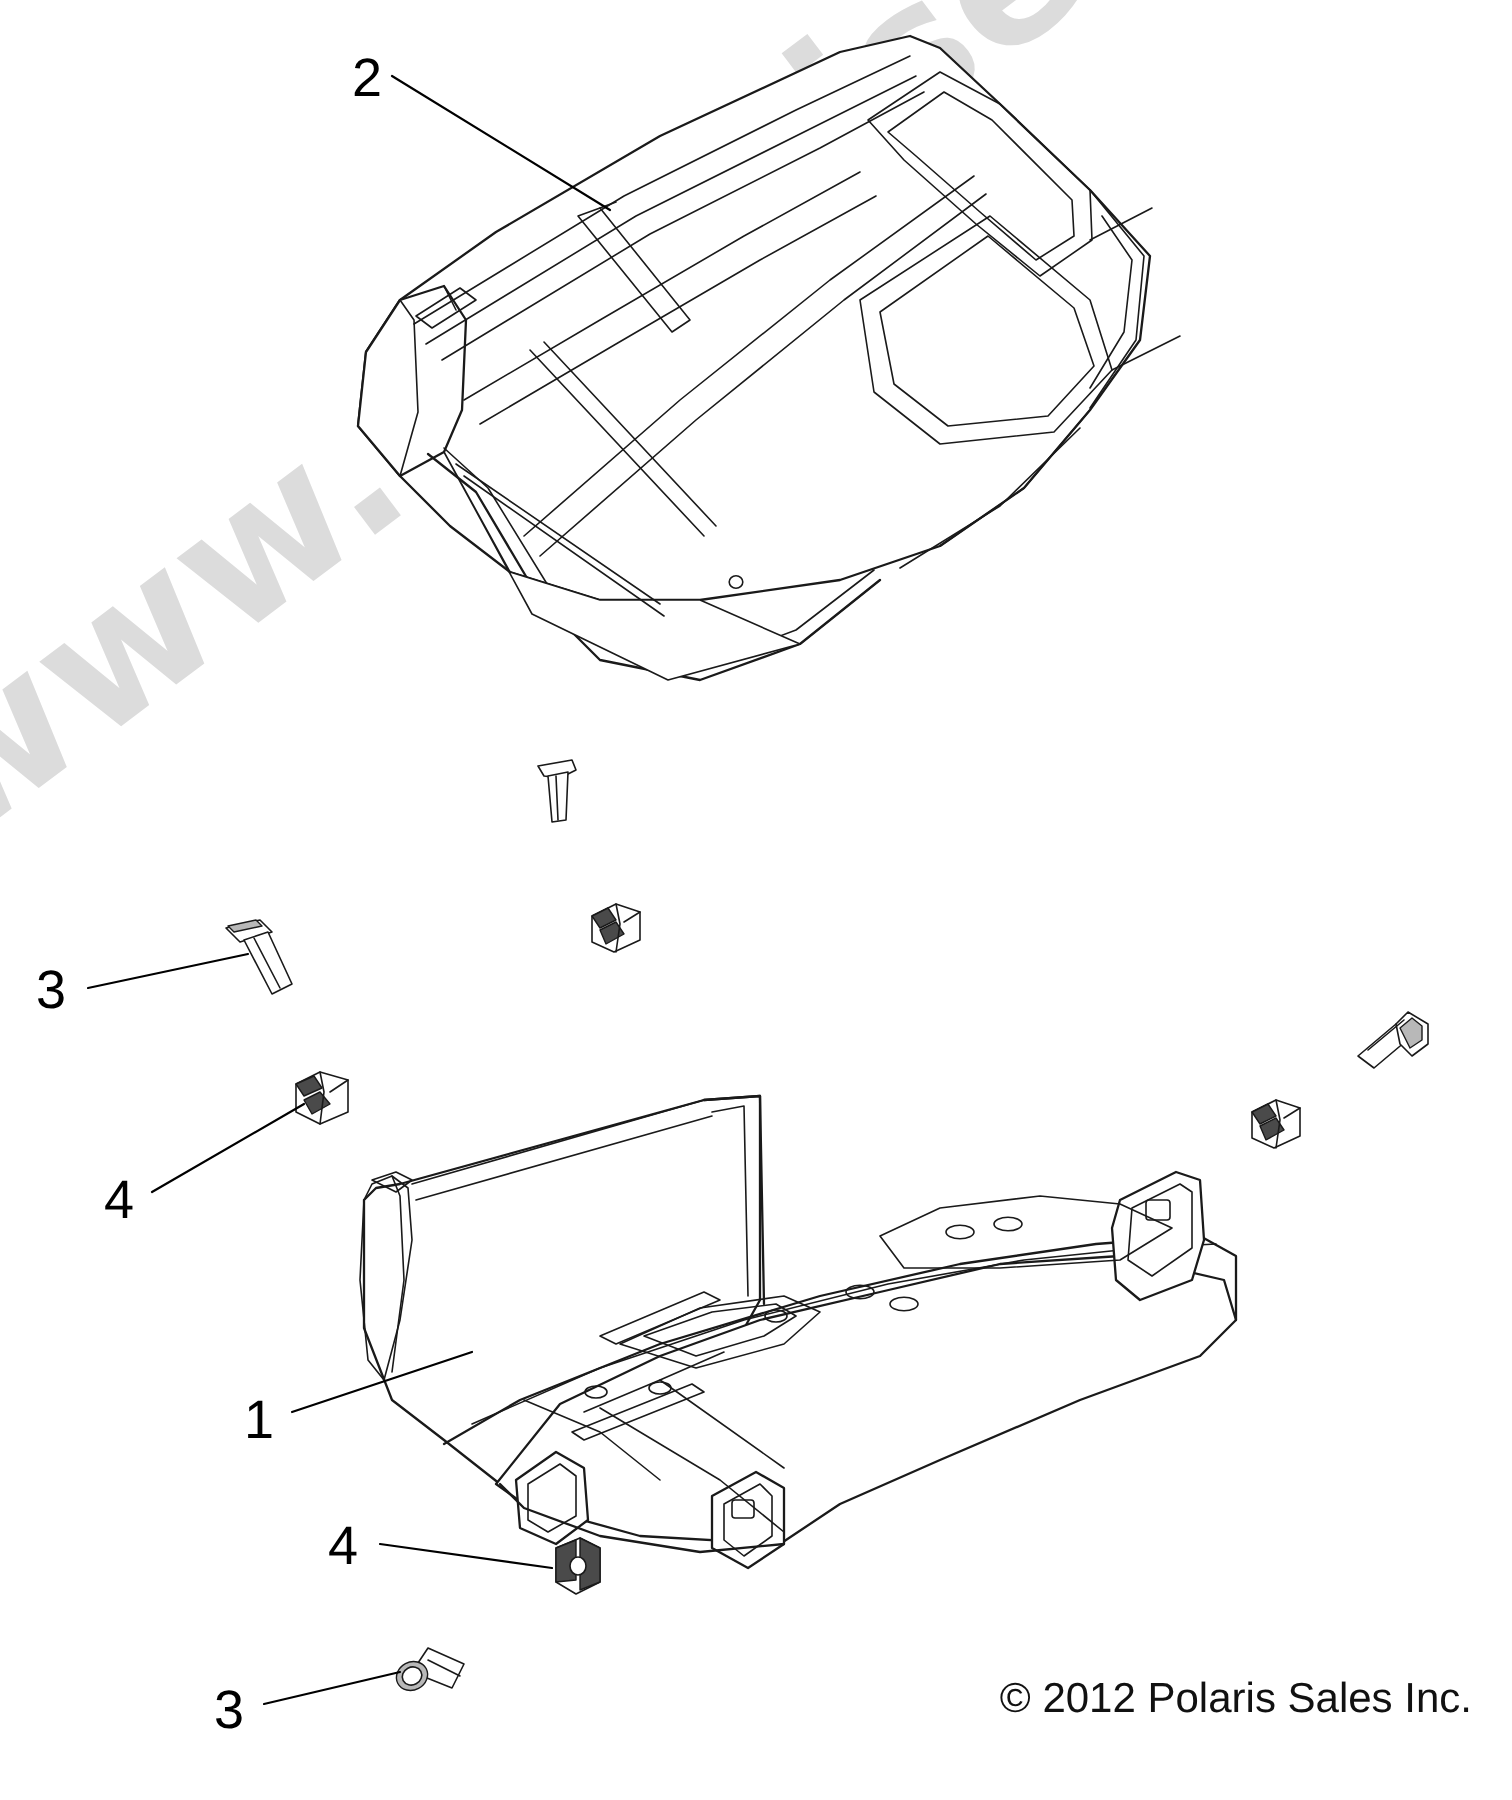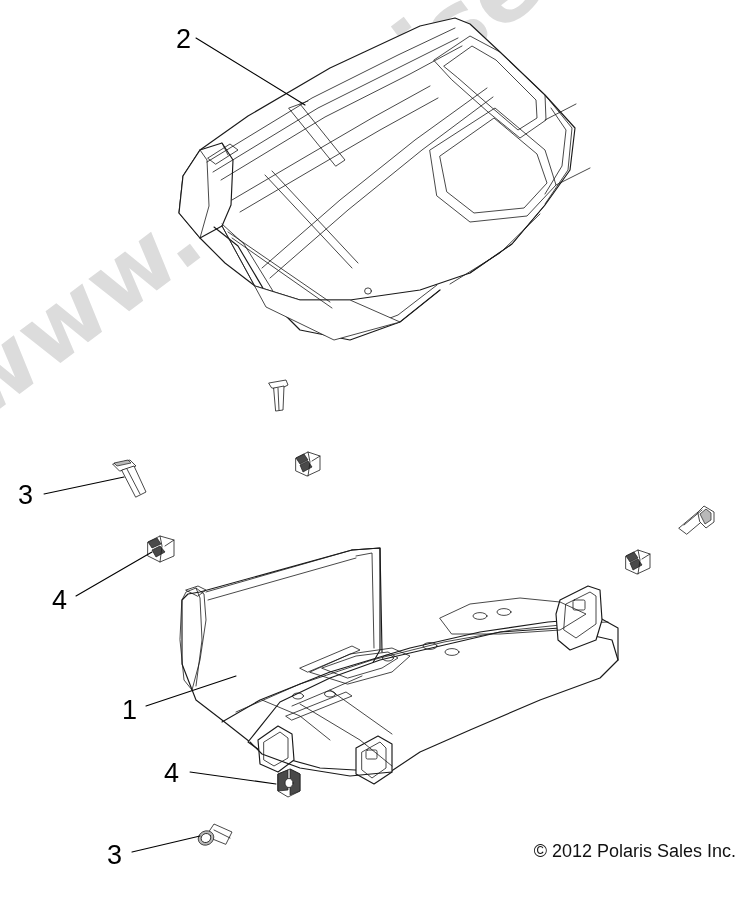--- a/index.html
+++ b/index.html
@@ -96,21 +96,21 @@
     color: #000000;
     line-height: 1;
     user-select: none;
   }
   
   #copyright {
     position: absolute;
     right: 20px;
     bottom: 38px;
     font-family: "Liberation Sans", sans-serif;
-    font-size: 18px;
+    font-size: 21px;
     color: #111111;
     white-space: nowrap;
   }
 </style>
 </head>
 <body>
 
 <div id="page">
 
   <div id="watermark">www.polarisersatzteile.de</div>

